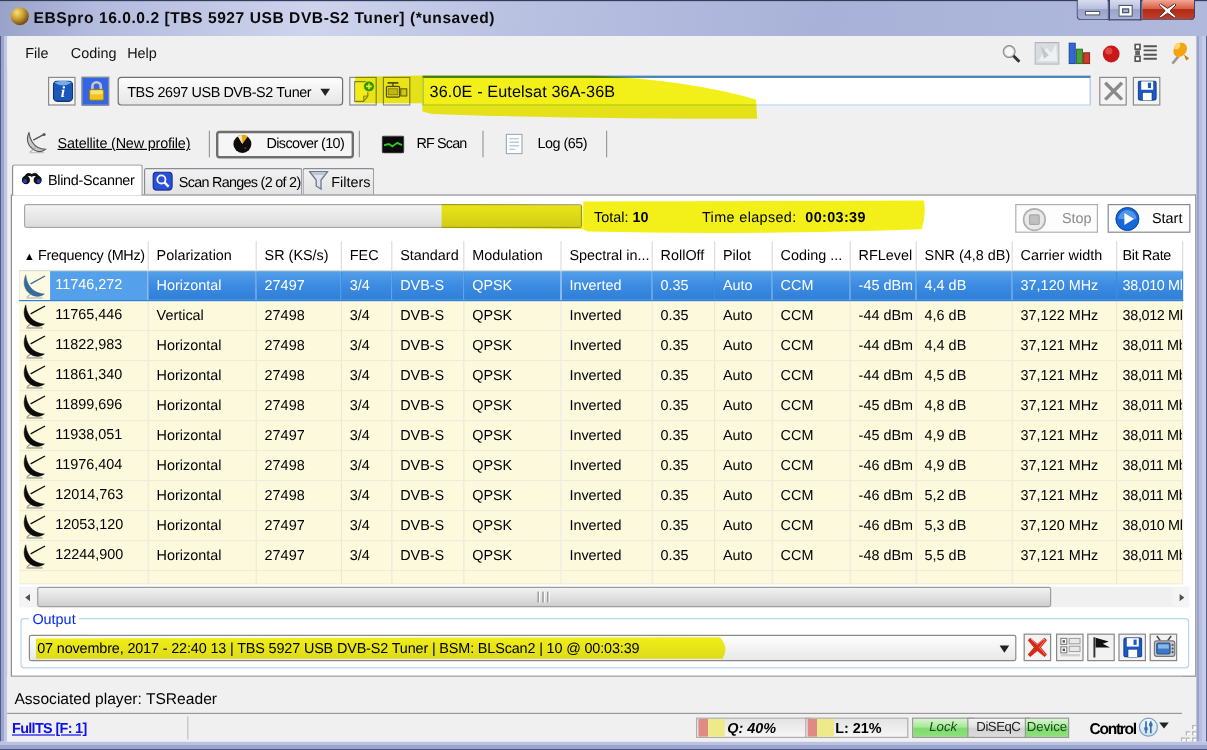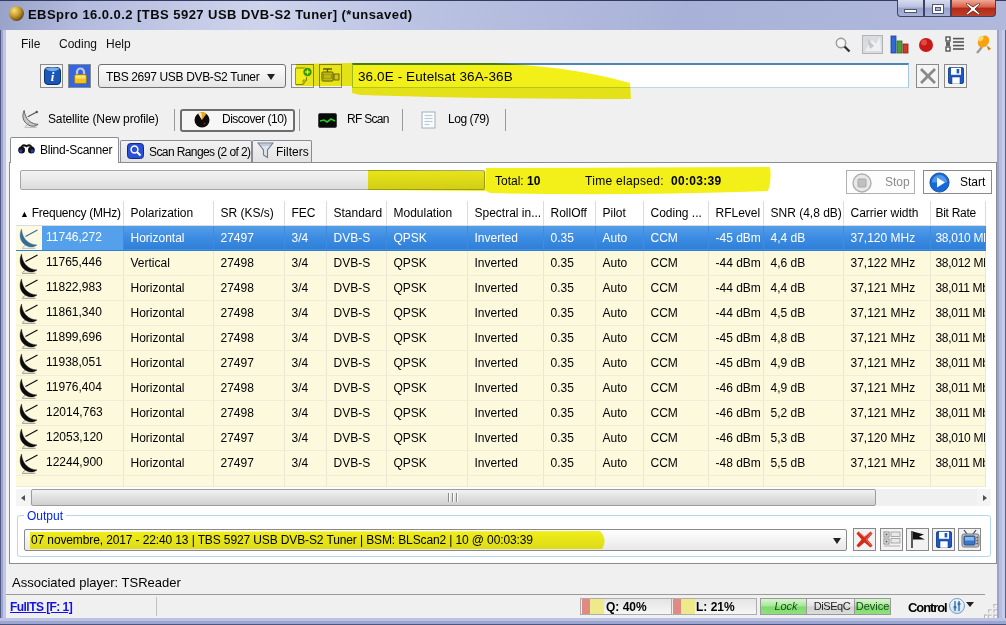--- a/index.html
+++ b/index.html
@@ -101,28 +101,28 @@
   <div class="abs" id="combo1">
       <span style="position:absolute; left:7px; top:5px; font-size:12px; letter-spacing:-0.35px;">TBS 2697 USB DVB-S2 Tuner</span>
     </div>
   <div class="abs toolbtn" style="left:291px; top:64px; width:23px; height:24px;"></div>
   <div class="abs toolbtn" style="left:319px; top:64px; width:23px; height:24px;"></div>
   <div class="abs" id="input1"></div>
   <div class="abs" style="left:358px; top:69px; font-size:13.5px; letter-spacing:0.1px; z-index:3;">36.0E - Eutelsat 36A-36B</div>
   <div class="abs toolbtn" style="left:916px; top:64px; width:23px; height:24px;"></div>
   <div class="abs toolbtn" style="left:944px; top:64px; width:23px; height:24px;"></div>
 
-  <div class="abs" style="left:48px; top:112px; font-size:12px; letter-spacing:-0.15px;">Satellite (New profile)</div>
+  <div class="abs" style="left:48px; top:112px; font-size:12px; letter-spacing:-0.15px;text-decoration:underline;">Satellite (New profile)</div>
   <div class="abs vsep" style="left:174px;"></div>
   <div class="abs" style="left:180px; top:109px; width:115px; height:23px; border:2px solid #6e6e6e; border-radius:3px; background:#f6f6f6;"></div>
   <div class="abs" style="left:222px; top:112px; font-size:12px; letter-spacing:-0.5px;">Discover (10)</div>
   <div class="abs vsep" style="left:299px;"></div>
   <div class="abs" style="left:347px; top:112px; font-size:12px; letter-spacing:-0.7px;">RF Scan</div>
   <div class="abs vsep" style="left:402px;"></div>
-  <div class="abs" style="left:448px; top:112px; font-size:12px; letter-spacing:-0.45px;">Log (79)</div>
+  <div class="abs" style="left:448px; top:112px; font-size:12px; letter-spacing:-0.45px;">Log (65)</div>
   <div class="abs vsep" style="left:505px;"></div>
 
   <div class="abs tab" style="left:120px; width:132px;"></div>
   <div class="abs tab" style="left:252px; width:60px;"></div>
   <div class="abs" id="tab-active"></div>
   <div class="abs" style="left:40px; top:143px; font-size:12px; letter-spacing:-0.25px; z-index:6;">Blind-Scanner</div>
   <div class="abs" style="left:149px; top:145px; font-size:12px; letter-spacing:-0.6px;">Scan Ranges (2 of 2)</div>
   <div class="abs" style="left:276px; top:145px; font-size:12px;">Filters</div>
 
   <div class="abs" id="panel"></div>
@@ -362,21 +362,21 @@
   <div class="abs outbtn" style="left:880px;"></div>
   <div class="abs outbtn" style="left:906px;"></div>
   <div class="abs outbtn" style="left:932px;"></div>
   <div class="abs outbtn" style="left:958px;"></div>
 
   <div class="abs" id="assoc"></div>
   <div class="abs" style="left:12px; top:575px; font-size:13px;">Associated player: TSReader</div>
   <div class="abs" id="statusbar"></div>
   <div class="abs" style="left:10px; top:600px; font-size:12px; font-weight:bold; letter-spacing:-0.55px; color:#1012e8; text-decoration:underline;">FullTS [F: 1]</div>
   <div class="abs" style="left:156px; top:597px; width:1px; height:19px; background:#c0c0c0;"></div>
-  <div class="abs spanel" style="left:580px; width:96px; overflow:hidden;">
+  <div class="abs spanel" style="left:580px; width:96px; overflow:hidden;font-style:italic;">
     <div class="abs" style="left:1px; top:0; width:8px; height:15px; background:#e08a84;"></div>
     <div class="abs" style="left:9px; top:0; width:14px; height:15px; background:#eee98a;"></div>
     <div class="abs" style="left:25px; top:1px; font-size:12px; font-weight:bold;">Q: 40%</div>
   </div>
   <div class="abs spanel" style="left:671px; width:86px; overflow:hidden;">
     <div class="abs" style="left:1px; top:0; width:8px; height:15px; background:#e08a84;"></div>
     <div class="abs" style="left:9px; top:0; width:14px; height:15px; background:#eee98a;"></div>
     <div class="abs" style="left:24px; top:1px; font-size:12px; font-weight:bold;">L: 21%</div>
   </div>
   <div class="abs sbtn greenbtn" style="left:760px; width:52px;font-style:italic;">Lock</div>

